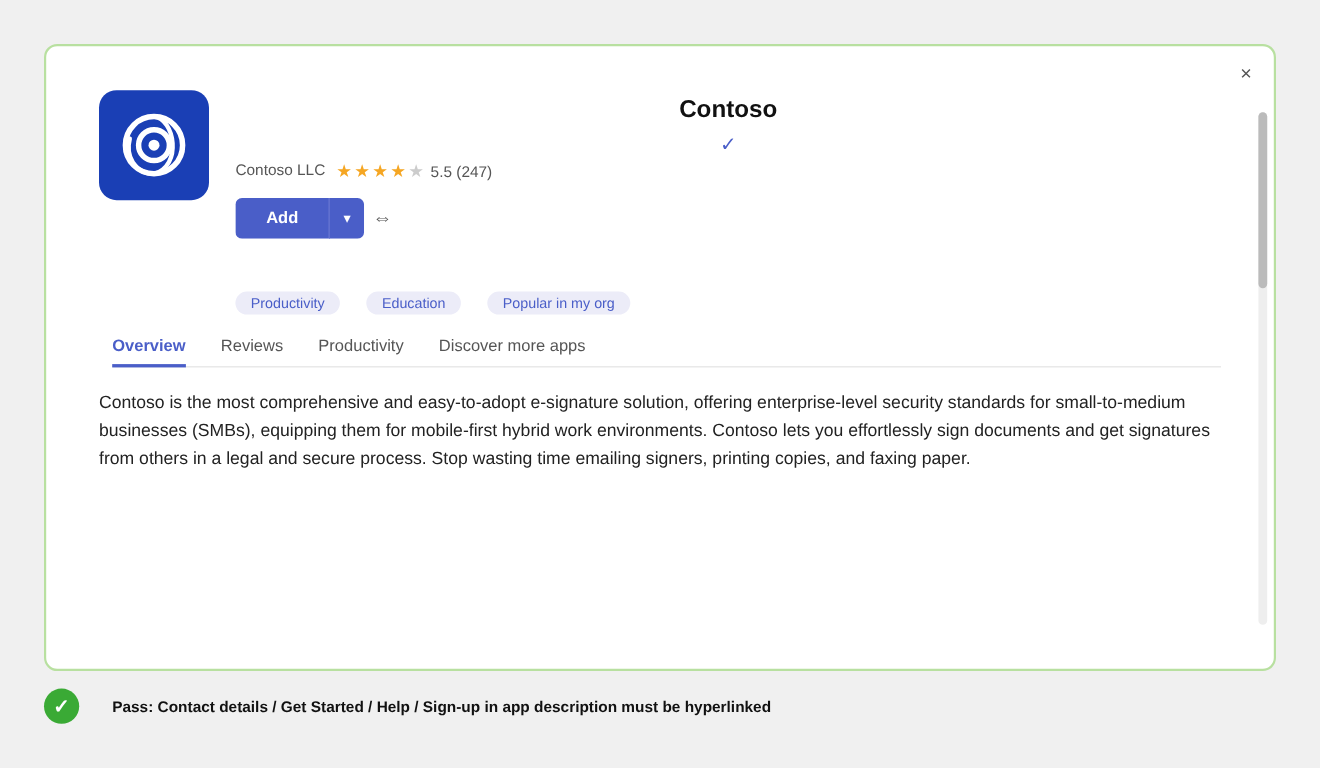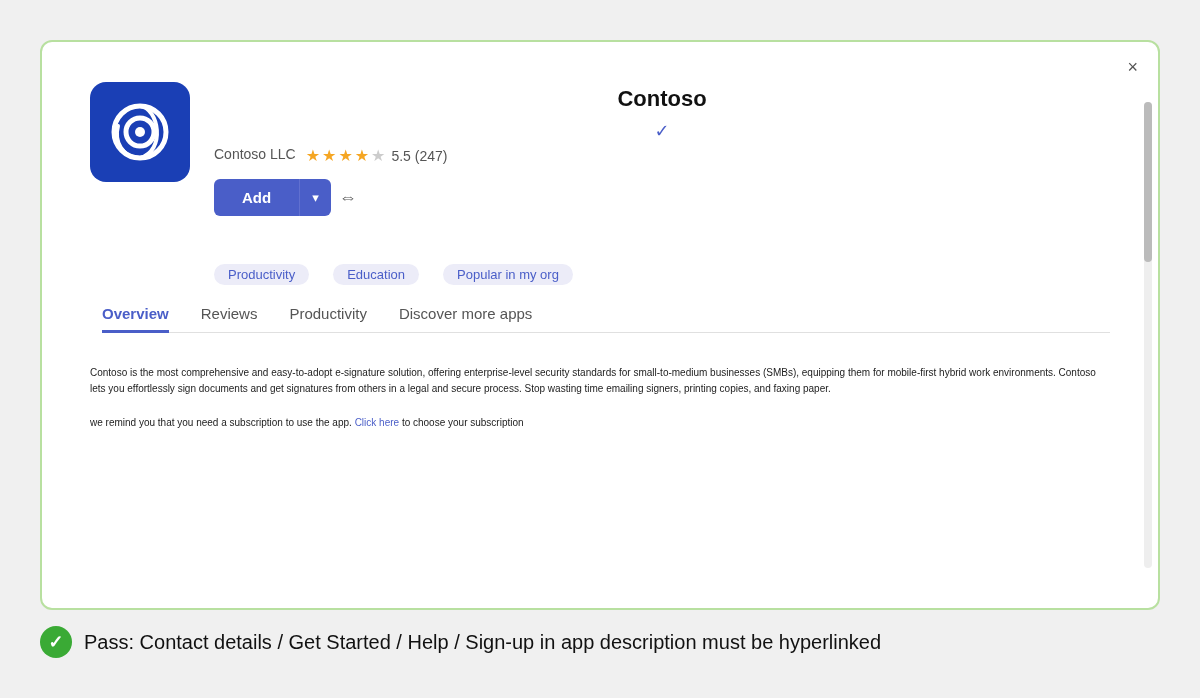--- a/index.html
+++ b/index.html
@@ -225,22 +225,22 @@
       border-right: none;
     }
 
     .nav-tab.active {
       color: #4a5ec8;
       border-bottom: 3px solid #4a5ec8;
       font-weight: 600;
     }
 
     .content-section {
-      margin-top: 32px;
-      font-size: 10px;
+      margin-top: 20px;
+      font-size: 16px;
       color: #222;
       line-height: 1.6;
       max-width: 1040px;
     }
 
     .content-section p {
       margin-bottom: 18px;
     }
 
     .click-here-link {
@@ -268,23 +268,24 @@
       flex-shrink: 0;
     }
 
     .pass-icon span {
       color: #fff;
       font-size: 18px;
       font-weight: 700;
     }
 
     .pass-text {
-      font-size: 20px;
-      font-weight: 400;
+      font-size: 14px;
+      font-weight: 700;
       color: #111;
+      margin-left: 18px;
     }
   </style>
 </head>
 <body>
 
 <div class="modal-card">
 
   <button class="close-btn">×</button>
 
   <div class="scrollbar-track">
@@ -341,25 +342,20 @@
 
   <nav class="nav-tabs">
     <button class="nav-tab active">Overview</button>
     <button class="nav-tab">Reviews</button>
     <button class="nav-tab">Productivity</button>
     <button class="nav-tab">Discover more apps</button>
   </nav>
 
   <div class="content-section">
     <p>Contoso is the most comprehensive and easy-to-adopt e-signature solution, offering enterprise-level security standards for small-to-medium businesses (SMBs), equipping them for mobile-first hybrid work environments. Contoso lets you effortlessly sign documents and get signatures from others in a legal and secure process. Stop wasting time emailing signers, printing copies, and faxing paper.</p>
-    <p>
-      <span>we remind you that  you need a subscription to use the app.</span>
-      <a class="click-here-link" href="#">Click here</a>
-      <span>to choose your subscription</span>
-    </p>
   </div>
 
 </div>
 
 <div class="bottom-bar">
   <div class="pass-icon">
     <span>✓</span>
   </div>
   <span class="pass-text">Pass: Contact details / Get Started / Help / Sign-up in app description must be hyperlinked</span>
 </div>

